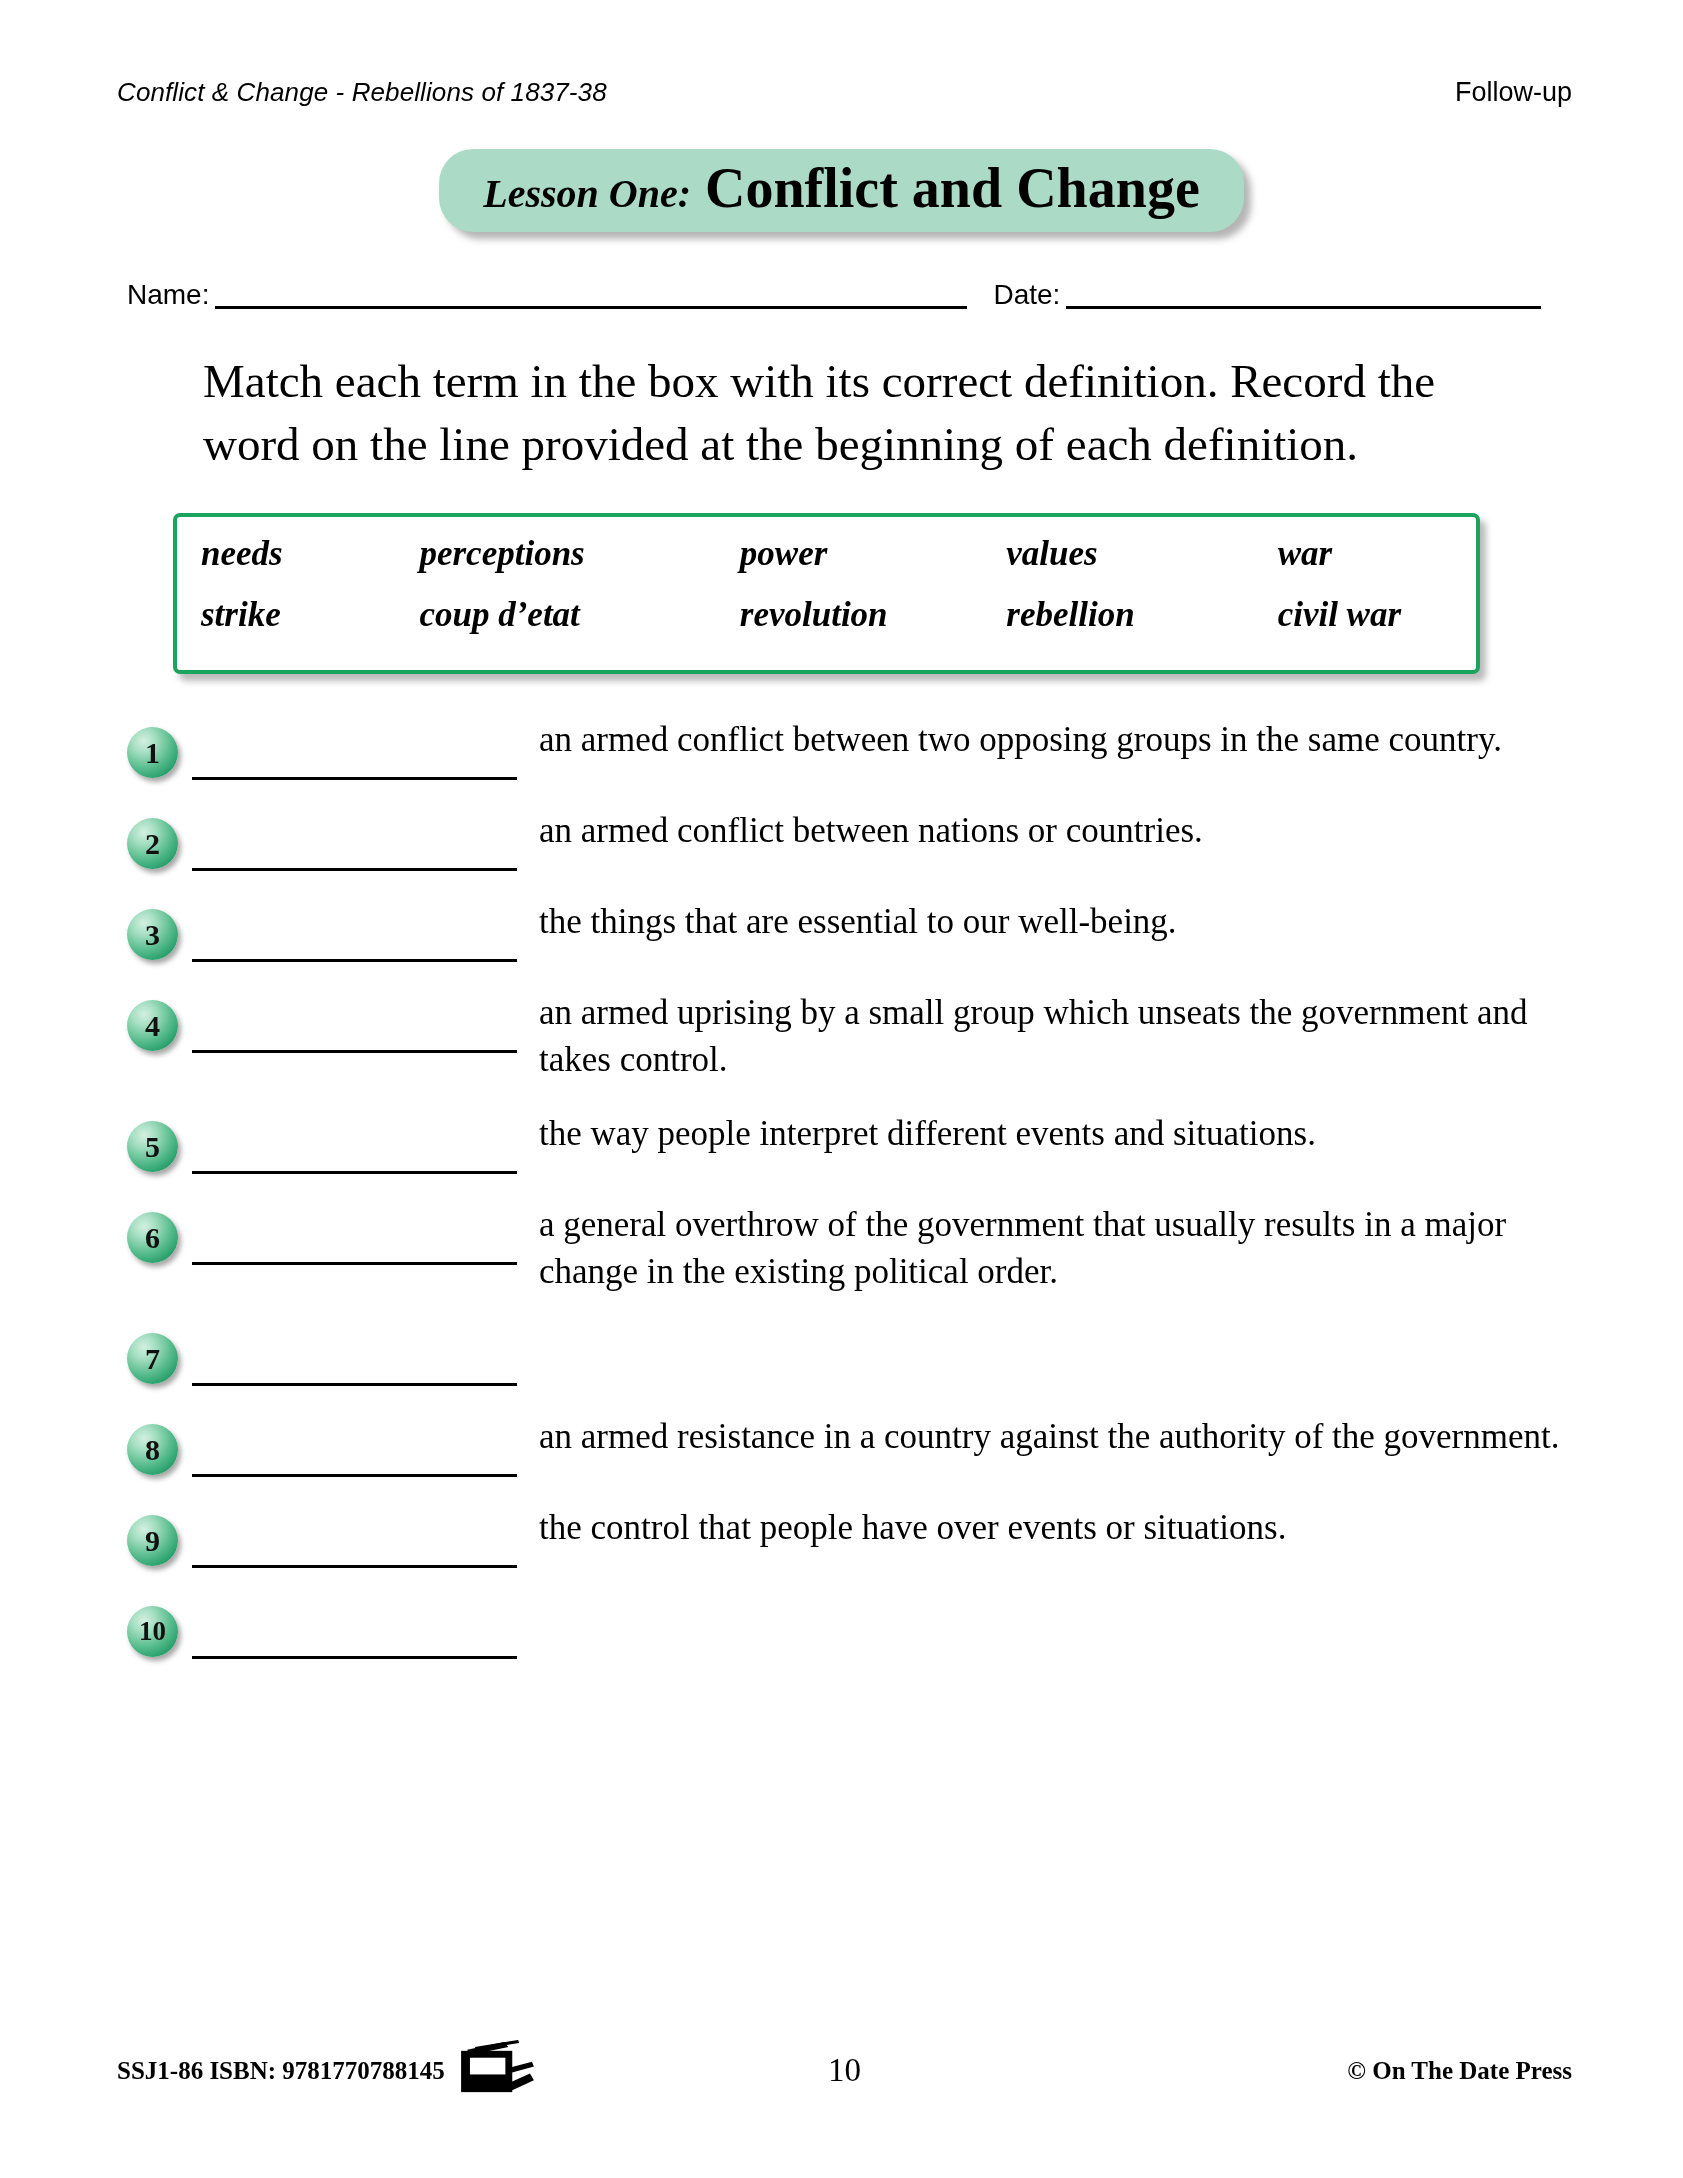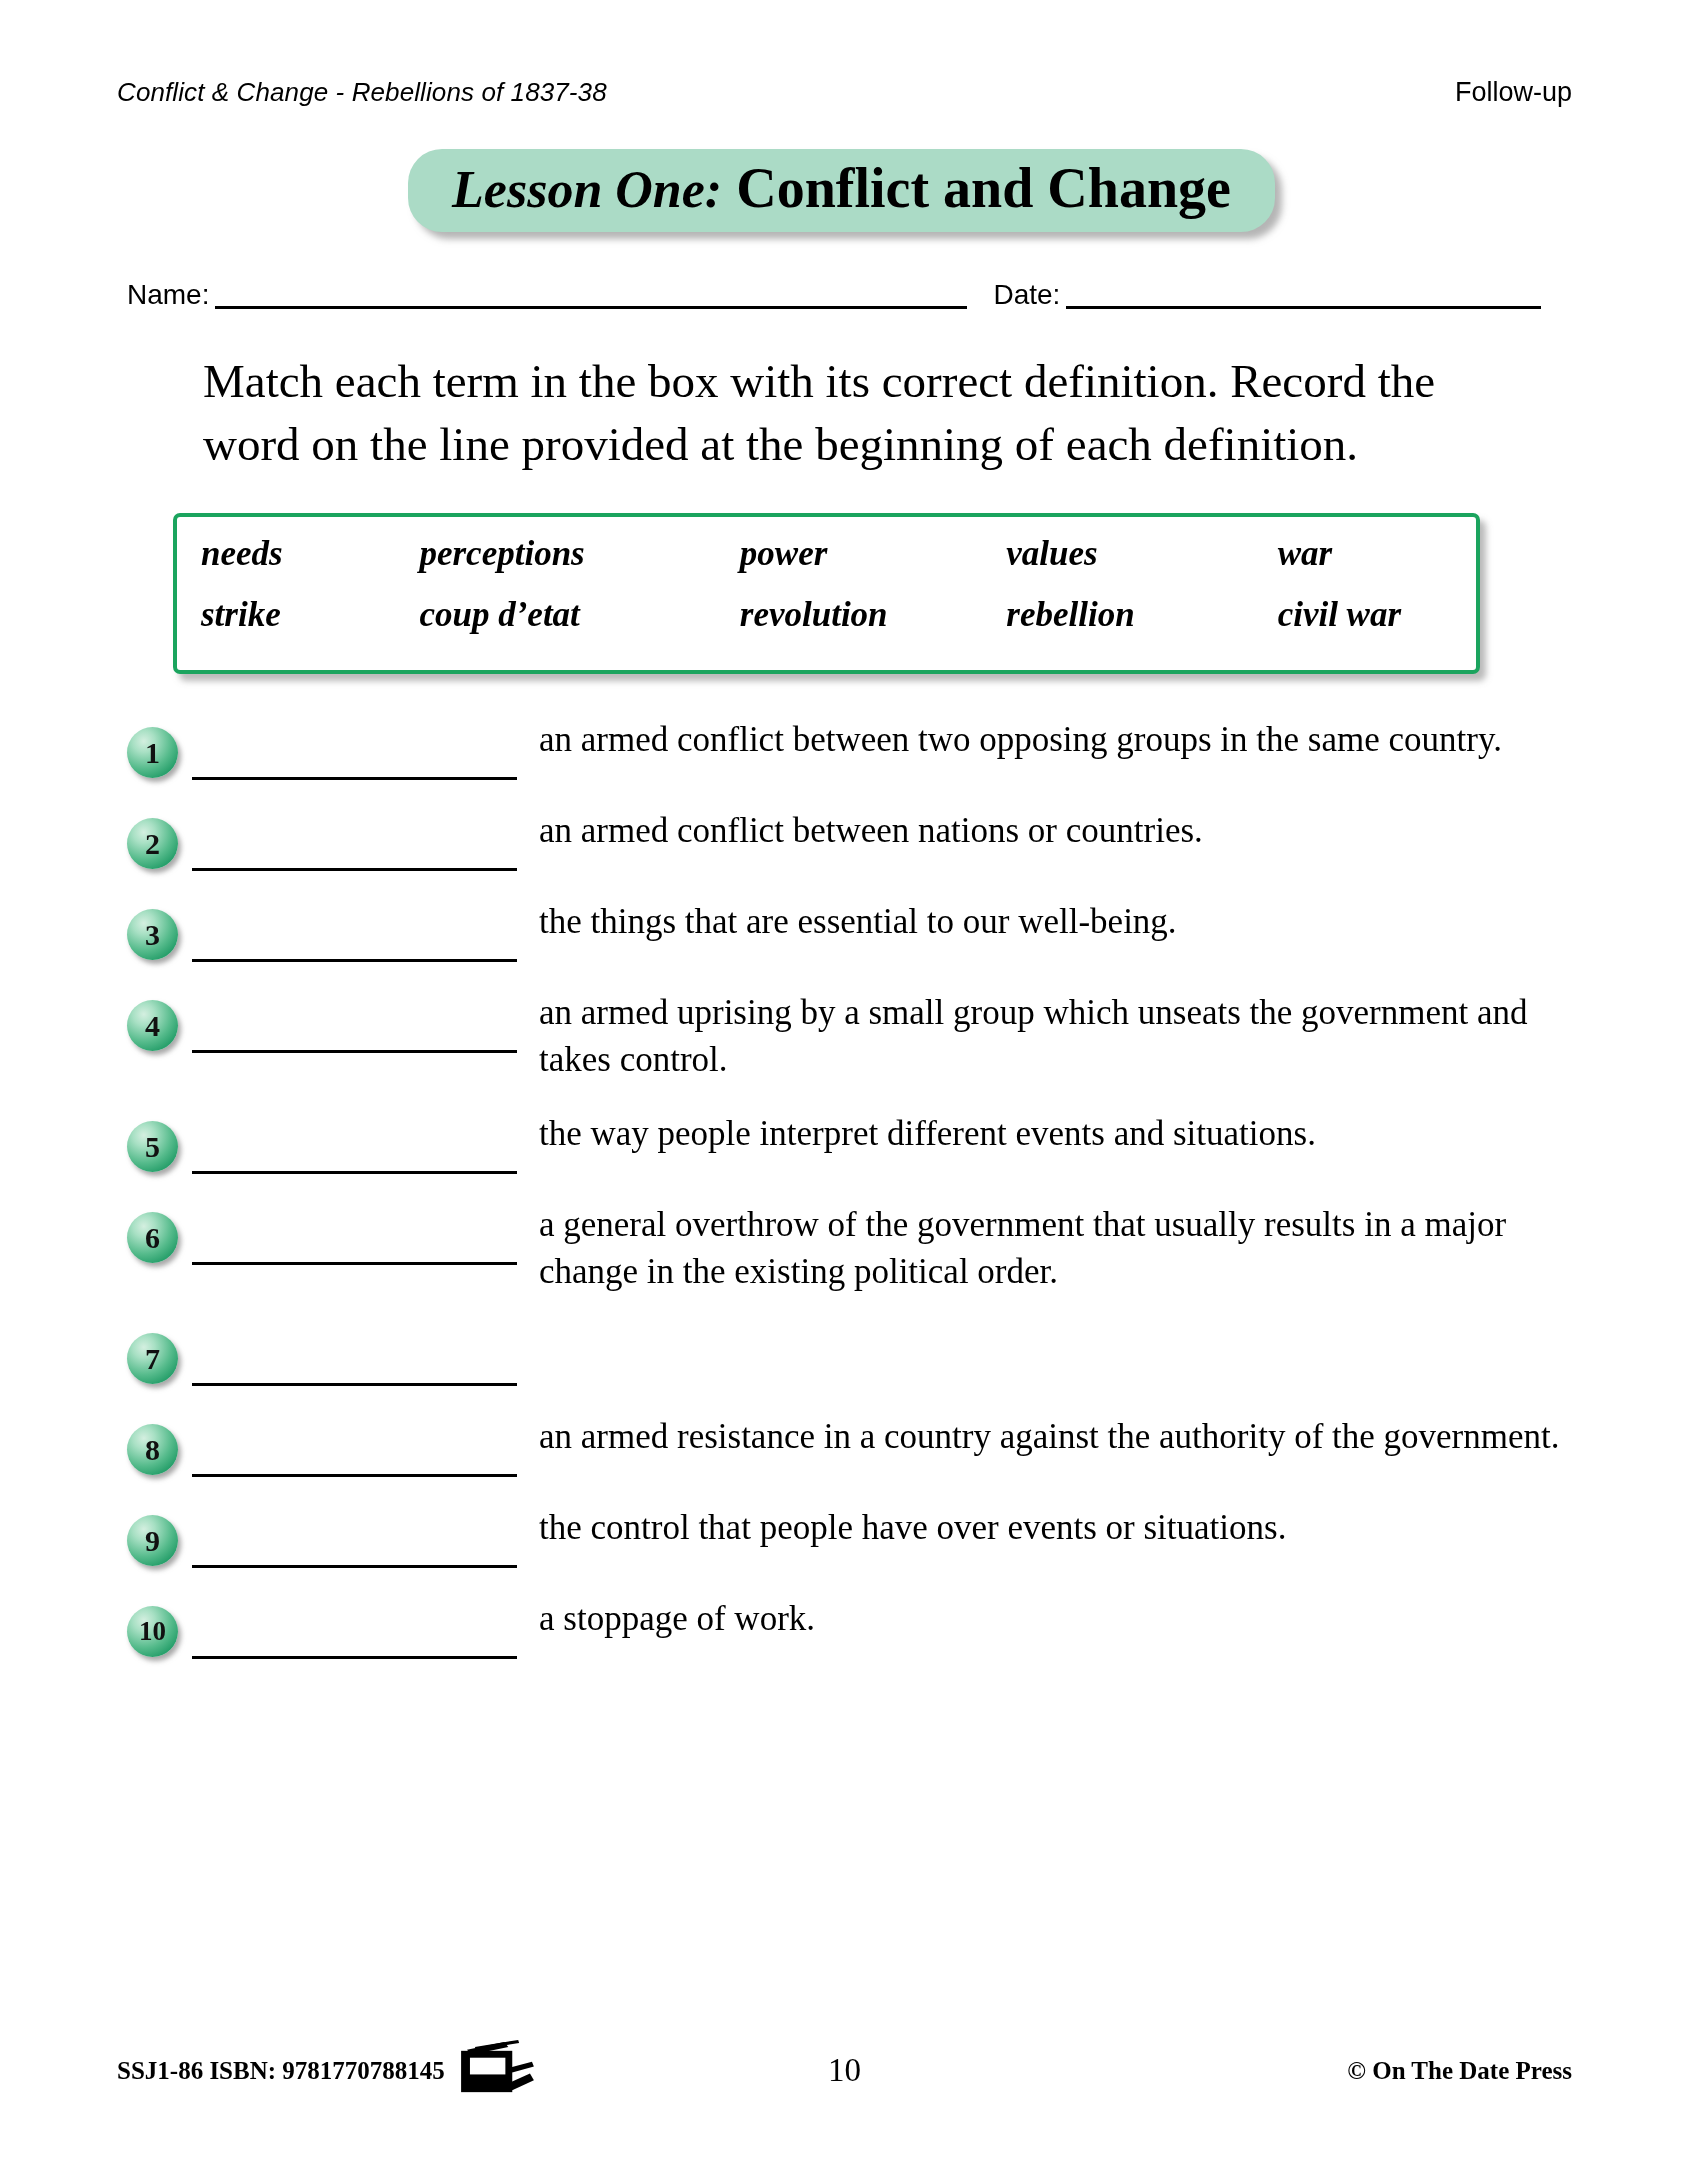--- a/index.html
+++ b/index.html
@@ -53,21 +53,21 @@
     border-radius: 34px;
     padding: 10px 44px 14px 44px;
     box-shadow: 7px 7px 7px rgba(120,120,120,0.55);
     white-space: nowrap;
     line-height: 1.06;
   }
   .title-lesson {
     font-family: "Liberation Serif", serif;
     font-style: italic;
     font-weight: bold;
-    font-size: 52px;
+    font-size: 40px;
   }
   .title-rest {
     font-family: "Liberation Serif", serif;
     font-weight: bold;
     font-size: 56px;
   }
 
   
   .namedate {
     position: absolute;
@@ -319,21 +319,20 @@
 
   <div class="qitem">
     <div class="qnum">9</div>
     <div class="qblank"></div>
     <div class="qtext">the control that people have over events or situations.</div>
   </div>
 
   <div class="qitem">
     <div class="qnum two-digit">10</div>
     <div class="qblank"></div>
-    <div class="qtext">a stoppage of work.</div>
   </div>
 
 </div>
 
 <div class="page-footer">
   <div class="footer-left">
     <span class="footer-code">SSJ1-86  ISBN: 9781770788145</span>
     <span>
       <svg class="footer-logo" viewBox="0 0 78 62" xmlns="http://www.w3.org/2000/svg">
         <rect x="2" y="11" width="52" height="42" fill="#000000"></rect>

